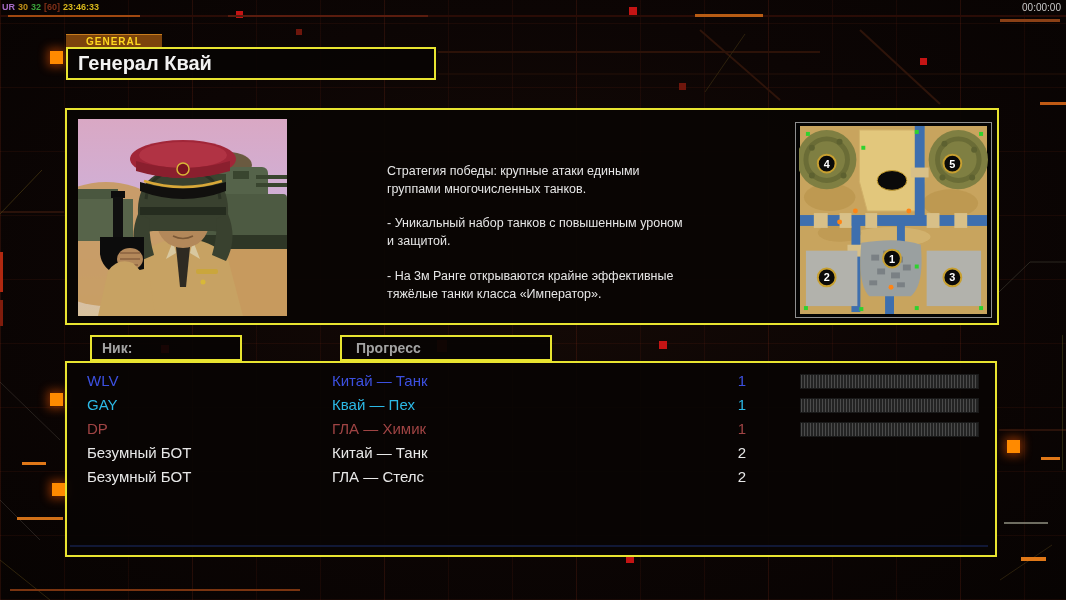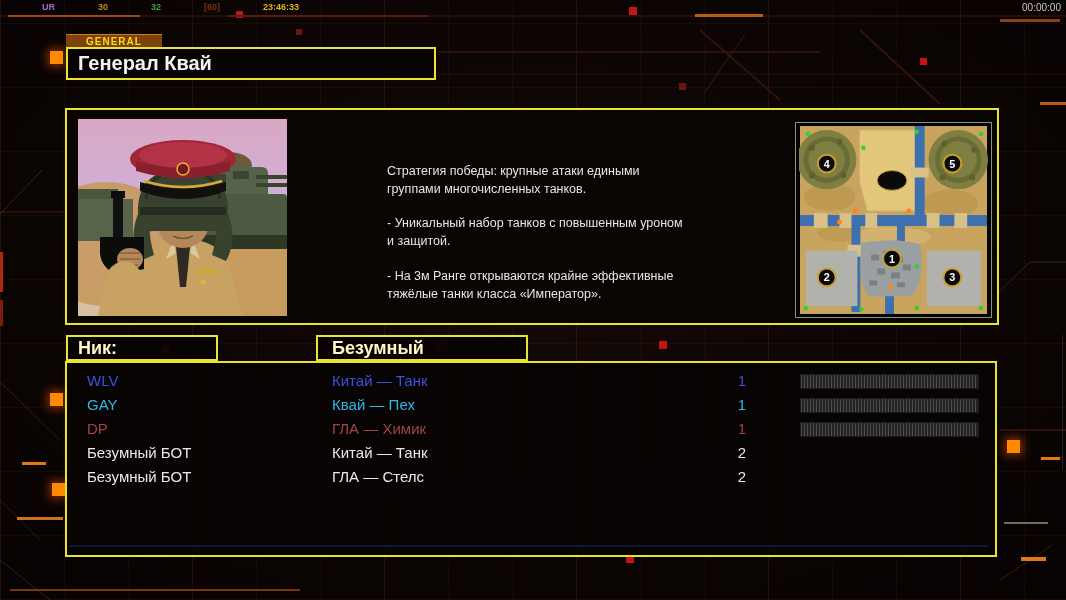--- a/index.html
+++ b/index.html
@@ -10,41 +10,41 @@
   
   #screen::before{content:"";position:absolute;inset:0;pointer-events:none;
     background:
       repeating-linear-gradient(90deg, rgba(160,50,25,.10) 0 1px, transparent 1px 64px),
       repeating-linear-gradient(0deg, rgba(160,50,25,.10) 0 1px, transparent 1px 64px),
       repeating-linear-gradient(90deg, rgba(190,70,35,.08) 0 1px, transparent 1px 192px);
     z-index:0;}
   .abs{position:absolute;}
   
   .stats{left:2px;top:2px;font-size:9px;font-weight:bold;letter-spacing:0;z-index:5;}
-  .stats span{margin-right:3px;padding-left:40px;}
+  .stats span{margin-right:3px;}
   .s-ur{color:#a86cc8;} .s-a{color:#bf8f18;} .s-b{color:#3aa23a;} .s-c{color:#803018;} .s-t{color:#d8b81c;}
   .timer{right:5px;top:2px;font-size:10px;color:#c9c9c9;z-index:5;padding-left:34px;}
   
   .gen-tab{left:66px;top:34px;height:13px;padding:0 20px;background:#7c430c;
     border-top:1px solid #c87d1e;color:#ffd71e;font-size:10px;font-weight:bold;
     letter-spacing:1px;line-height:13px;z-index:4;}
   .title-box{left:66px;top:47px;width:366px;height:29px;border:2px solid #e8e430;
     background:rgba(8,4,3,.92);z-index:4;}
   .title-box span{display:block;margin:3px 0 0 10px;font-size:20px;font-weight:bold;color:#f2f2f2;}
   
   .panel{left:65px;top:108px;width:930px;height:213px;border:2px solid #e8e430;
     background:rgba(9,5,3,.93);z-index:3;}
   .portrait{left:11px;top:9px;width:209px;height:197px;background:#000;}
   .strategy{left:320px;top:52px;width:330px;color:#e6e6e6;font-size:12.5px;line-height:1.45;}
   .strategy p{margin:0 0 16px 0;white-space:pre-line;}
   .minimap{left:728px;top:12px;width:189px;height:188px;border:1px solid #8f8f8f;
     padding:3px;background:#040404;}
   
   .hbox{top:335px;height:22px;border:2px solid #e8e430;background:rgba(8,4,3,.92);
-    z-index:3;font-size:18px;font-weight:bold;color:#fef9c3;line-height:22px;}
+    z-index:3;font-size:14px;font-weight:bold;color:#a3a3a3;line-height:22px;margin-left:24px;}
   .hb-nick{left:66px;width:148px;} .hb-nick span{margin-left:10px;}
   .hb-gen{left:316px;width:208px;} .hb-gen span{margin-left:14px;}
   .hb-team{left:700px;width:229px;}
   .hb-team .t1{position:absolute;left:12px;} .hb-team .t2{position:absolute;left:95px;}
   
   .tbody{left:65px;top:361px;width:928px;height:192px;border:2px solid #e8e430;
     background:rgba(8,4,3,.9);z-index:3;}
   .trow{position:absolute;left:0;width:100%;height:24px;line-height:24px;font-size:15px;padding-left:45px;}
   .trow .nick{position:absolute;left:20px;}
   .trow .gen{position:absolute;left:265px;}
@@ -266,21 +266,21 @@
           <text x="154" y="42">5</text>
         </g>
       </svg>
     </div>
   </div>
 
   <div class="abs hbox hb-nick">
     <span>Ник:</span>
   </div>
   <div class="abs hbox hb-gen">
-    <span>Безумный</span>
+    <span>Прогресс</span>
   </div>
 
   <div class="abs tbody">
     <div class="trow r0" style="top:6px;">
       <span class="nick">WLV</span>
       <span class="gen">Китай — Танк</span>
       <span class="team">1</span>
       <span class="bar"></span>
     </div>
     <div class="trow r1" style="top:30px;">

